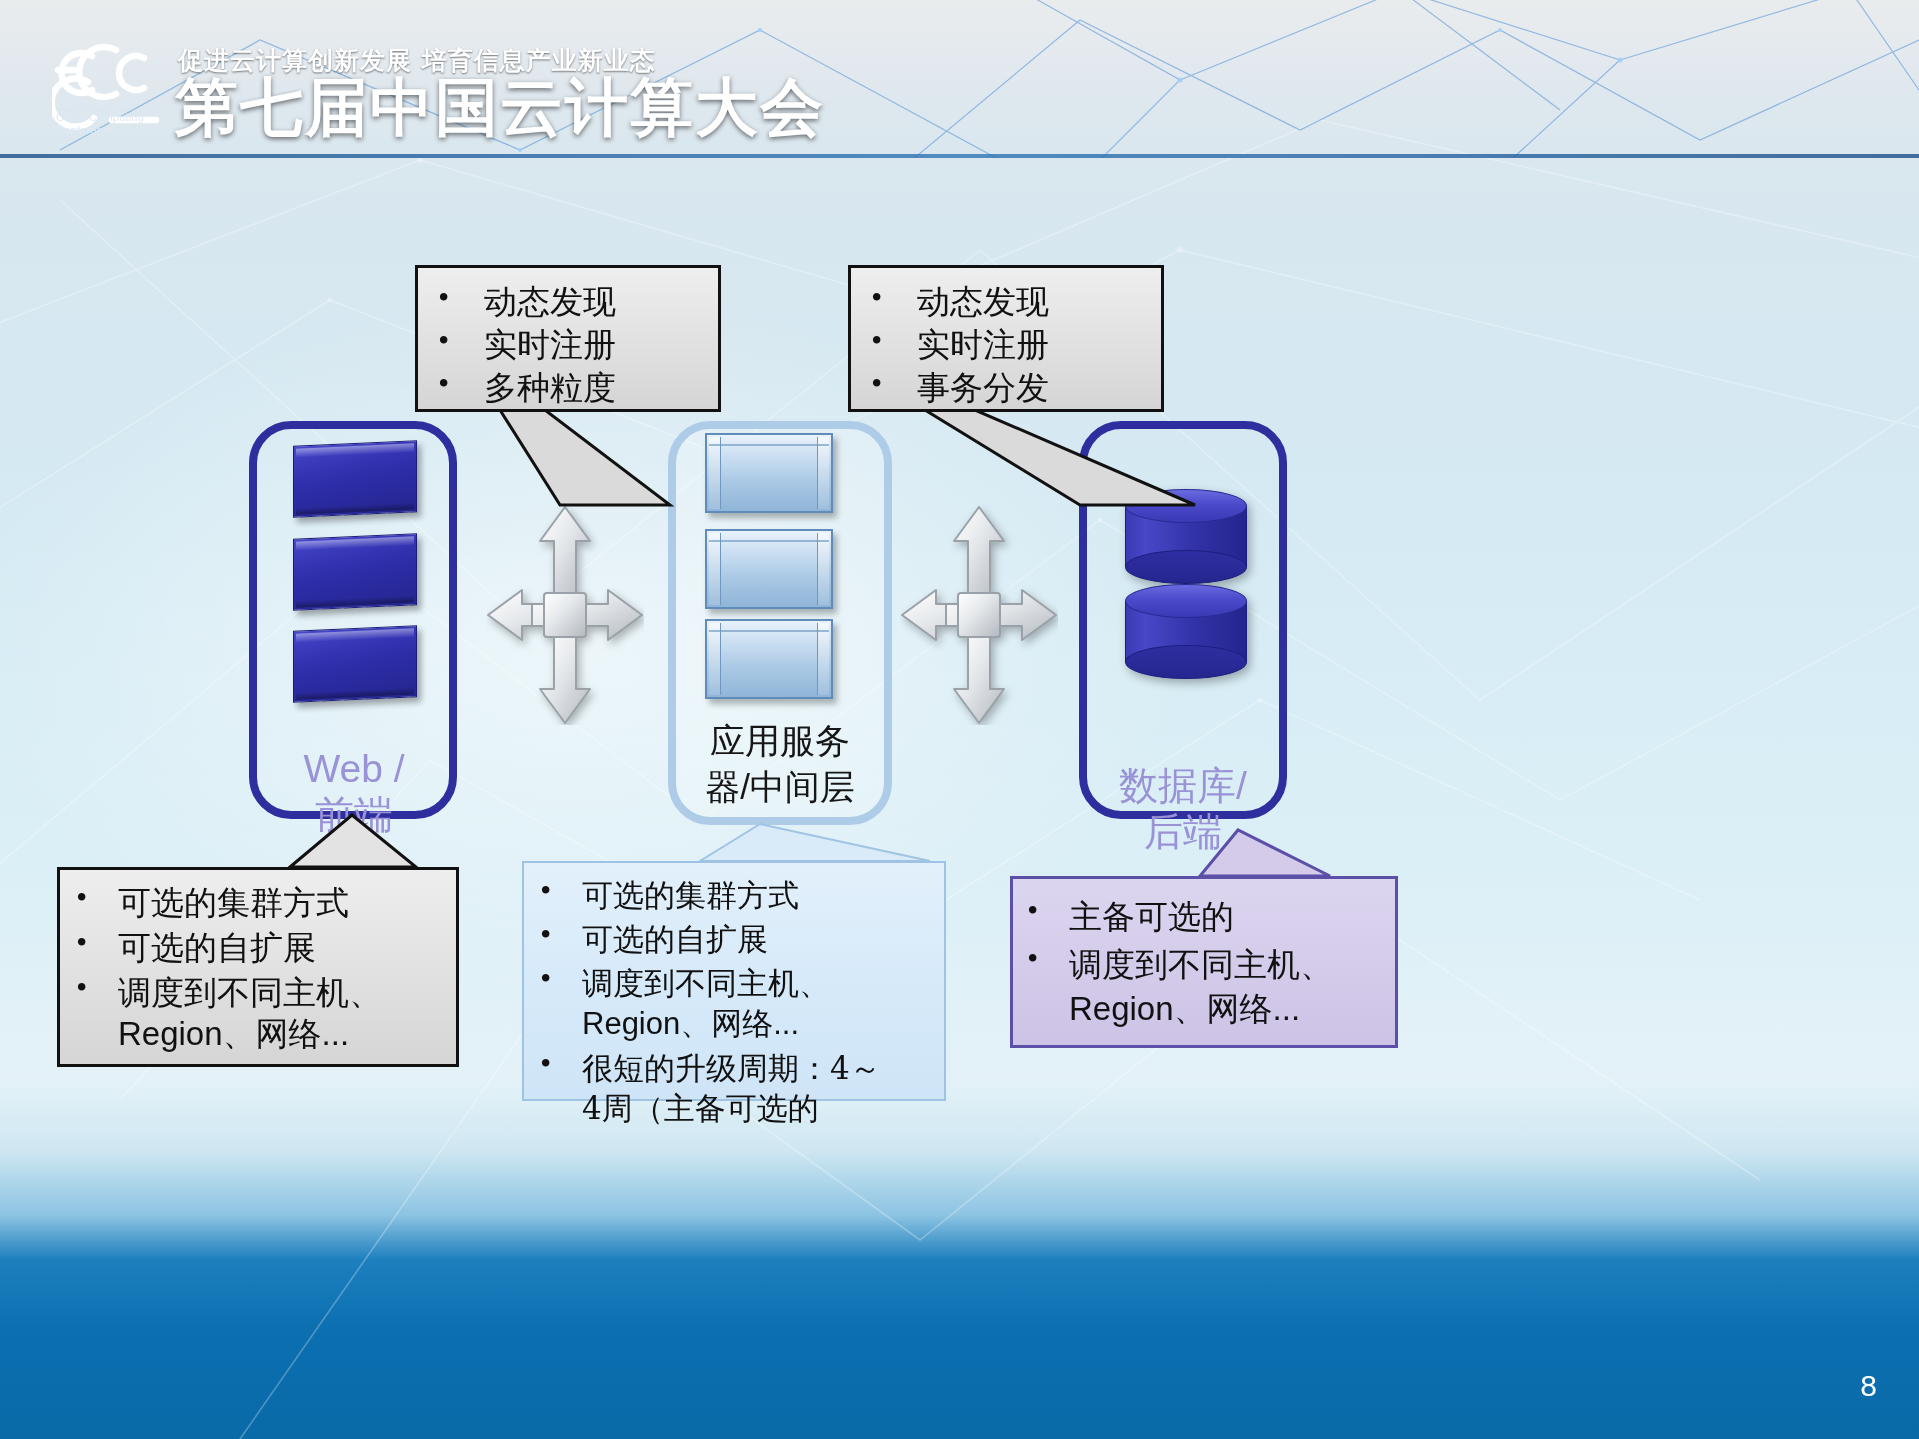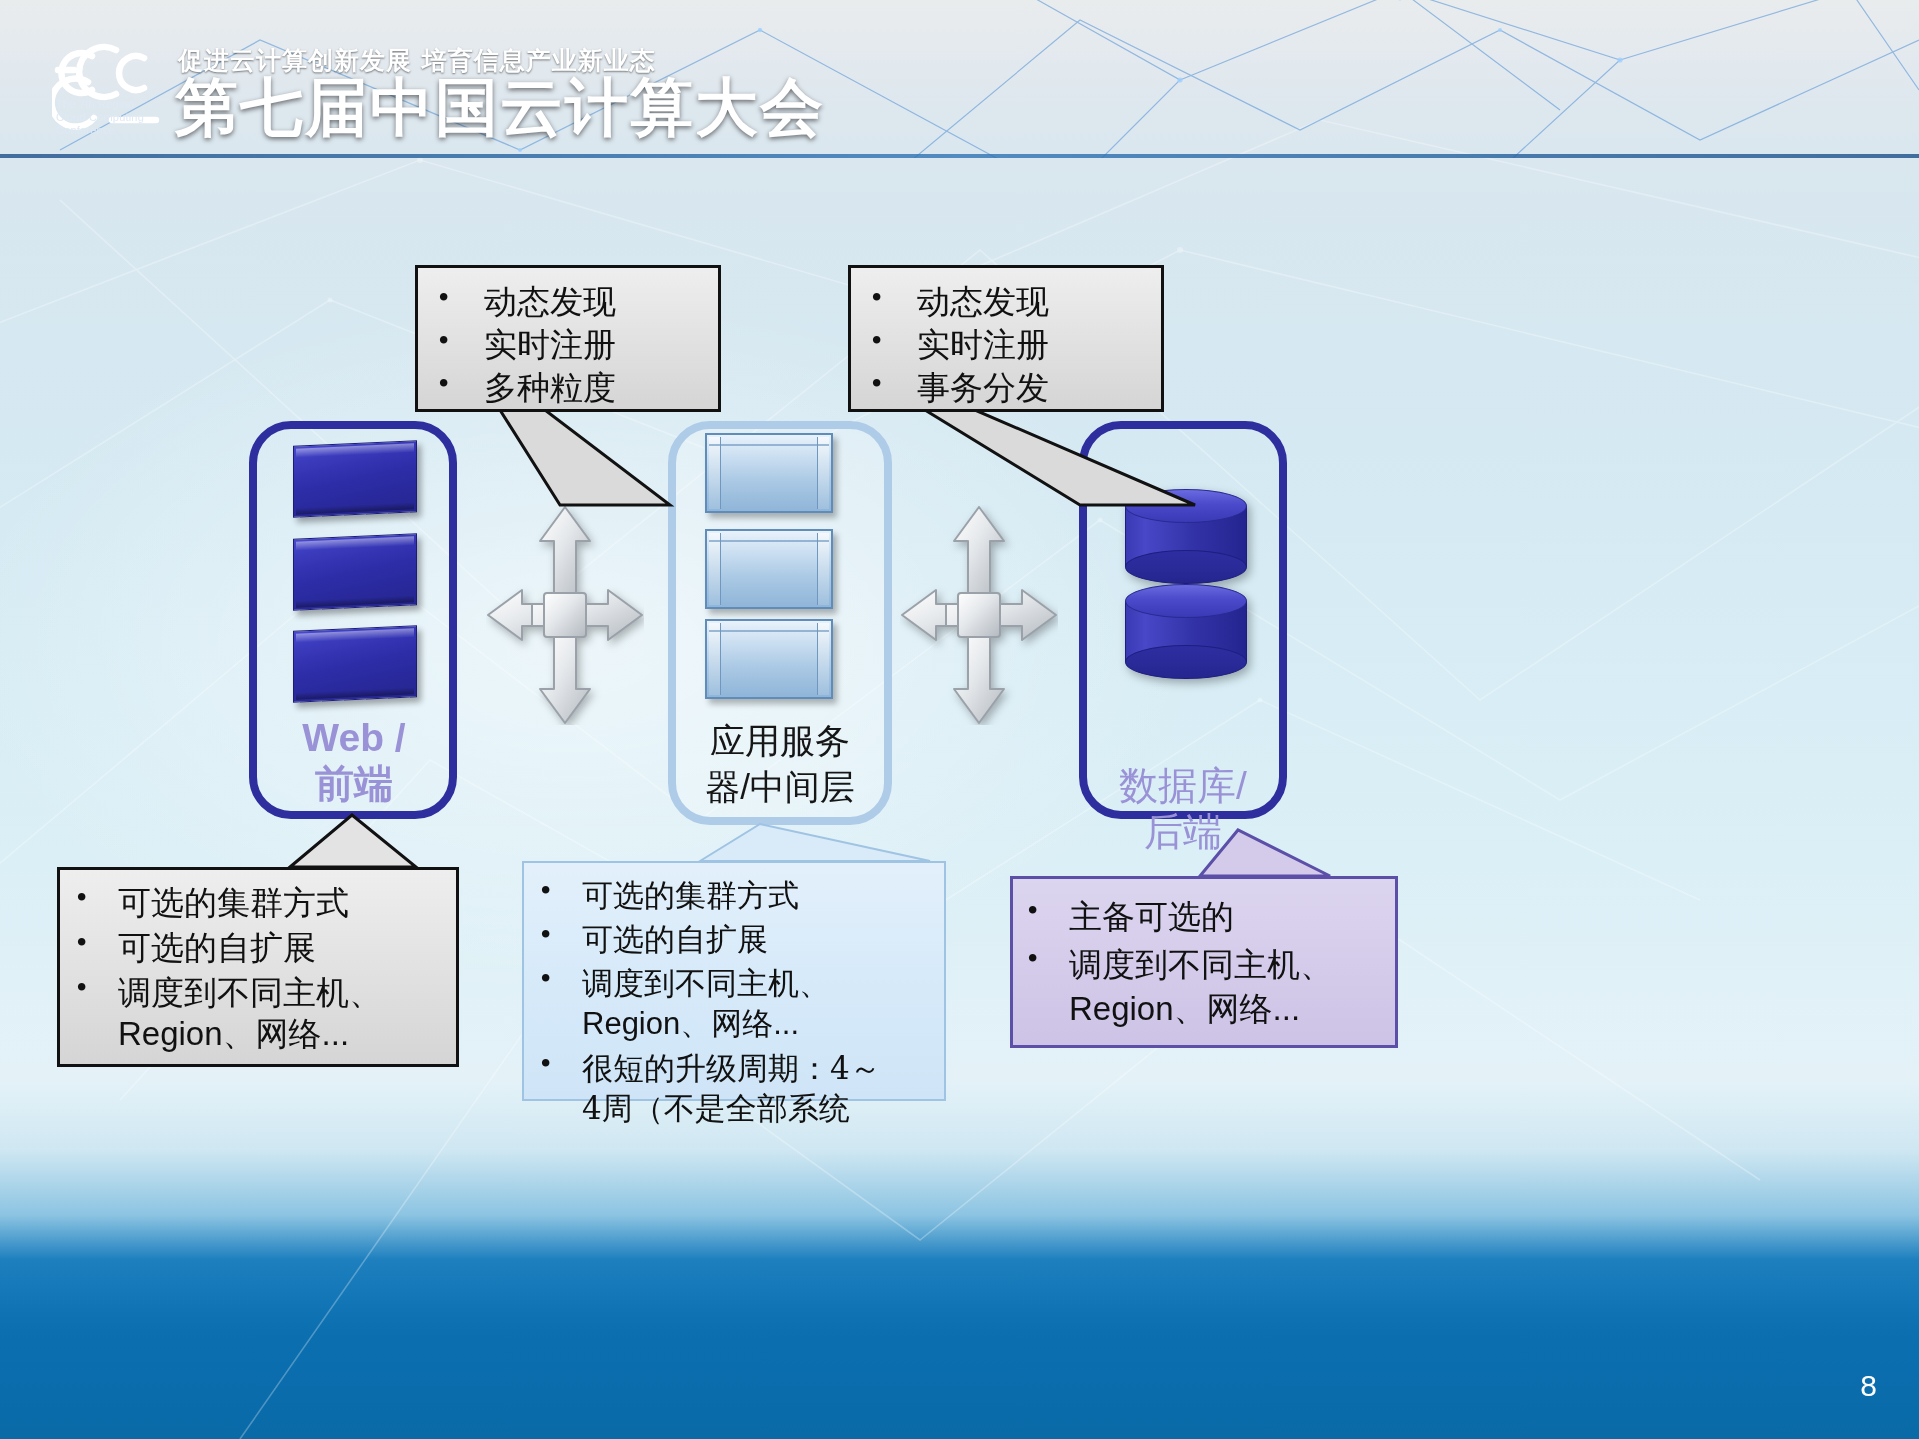--- a/index.html
+++ b/index.html
@@ -161,21 +161,21 @@
   }
   .cyl.c1 { left: 1125px; top: 489px; width: 122px; height: 95px; filter: drop-shadow(3px 4px 5px rgba(0,0,0,.3)); }
   .cyl.c2 { left: 1125px; top: 584px; width: 122px; height: 95px; filter: drop-shadow(3px 4px 5px rgba(0,0,0,.3)); }
 
   
   .col-label {
     position: absolute; text-align: center; line-height: 46px;
   }
   .col-label.purple { color: #9a92d6; font-size: 39px; font-family: "Liberation Sans", sans-serif; }
   .col-label.black  { color: #161616; font-size: 35px; font-family: Liberation Sans, sans-serif; }
-  .lbl-web { left: 252px; top: 715px; width: 204px; font-weight: bold; }
+  .lbl-web { left: 252px; top: 746px; width: 204px; }
   .lbl-app { left: 660px; top: 718px; width: 240px; }
   .lbl-db  { left: 1080px; top: 715px; width: 206px; margin-top: 48px; }
 
   
   .arrows { position: absolute; width: 158px; height: 220px; }
   .arr-left  { left: 486px; top: 505px; }
   .arr-right { left: 900px; top: 505px; }
 
   
   .callout {
@@ -471,21 +471,21 @@
         <span class="dot">•</span>
         <span class="txt">
           <span>调度到不同主机、</span><br>
           <span class="latin">Region、网络...</span>
         </span>
       </li>
       <li>
         <span class="dot">•</span>
         <span class="txt">
           <span>很短的升级周期：4～</span><br>
-          <span>4周（不是全部系统</span>
+          <span>4周（主备可选的</span>
         </span>
       </li>
     </ul>
   </div>
 
   <div class="callout co-purple co5">
     <ul>
       <li>
         <span class="dot">•</span>
         <span class="txt">主备可选的</span>

